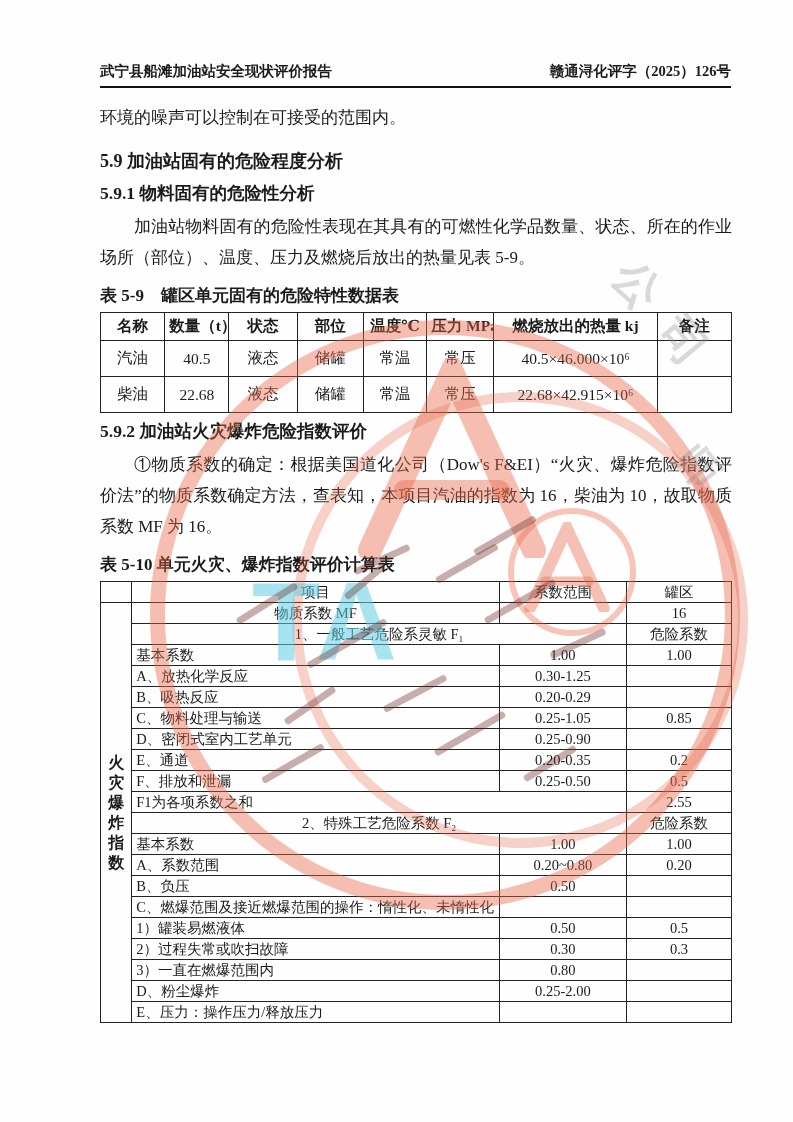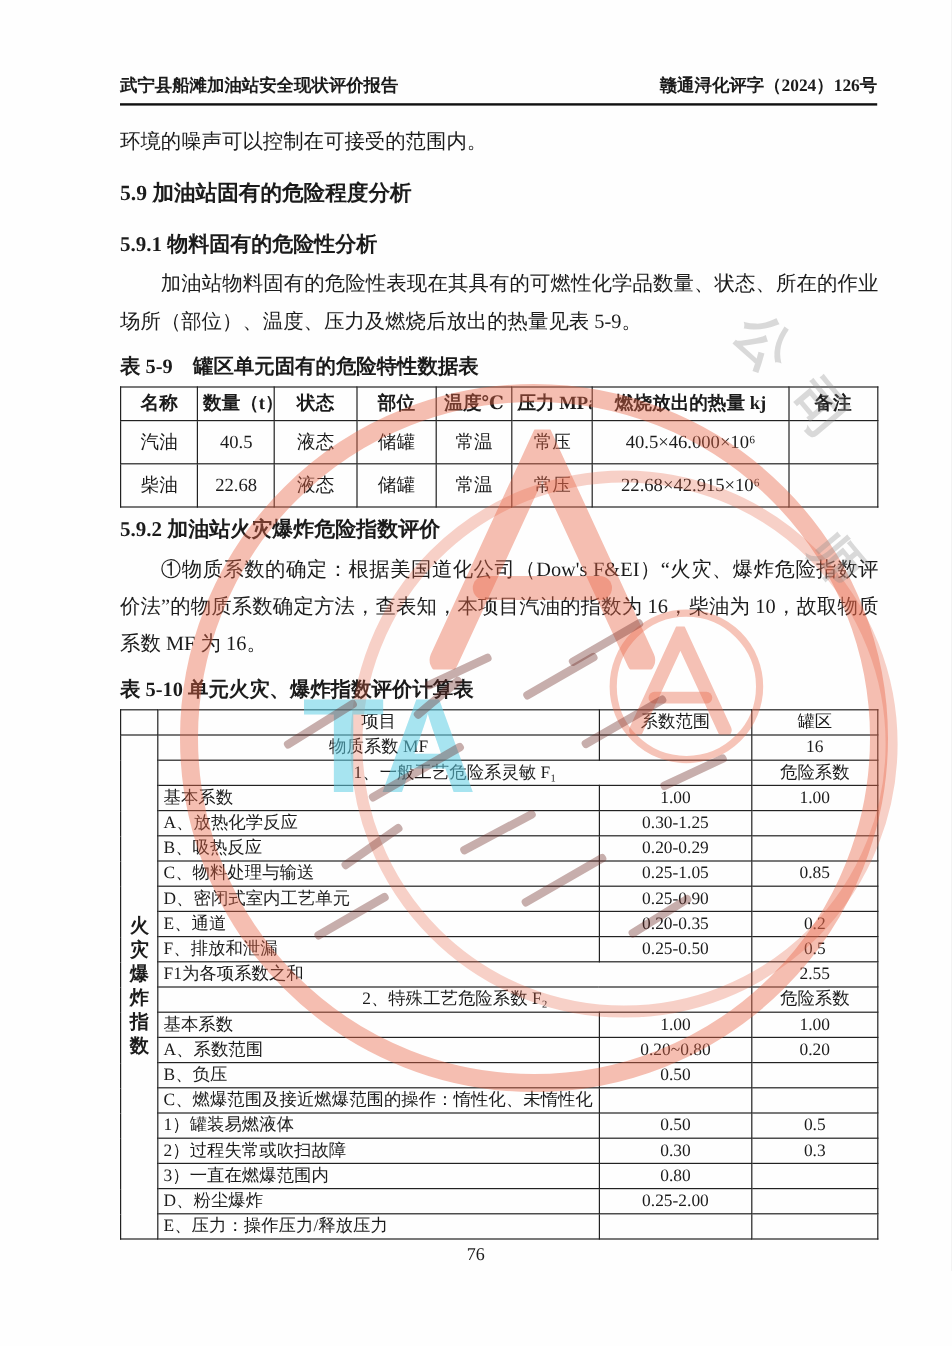--- a/index.html
+++ b/index.html
@@ -12,21 +12,21 @@
   .hdr{
     position:absolute;left:100px;top:62px;width:631px;
     display:flex;justify-content:space-between;align-items:flex-end;
     font-size:14.5px;font-weight:bold;
     border-bottom:2px solid #111;padding-bottom:5px;
   }
   
   .content{position:absolute;left:100px;top:96px;width:632px;}
   .bodytext{font-size:17px;line-height:31px;text-align:justify;margin:6px 0 0 0;}
   .indent{text-indent:2em;}
-  .h1{font-size:18px;font-weight:bold;margin:16px 0 18px 0;}
+  .h1{font-size:18px;font-weight:bold;margin:16px 0 8px 0;}
   .h2{font-size:17.5px;font-weight:bold;margin:6px 0 2px 0;}
   .tbl-title{font-size:17px;font-weight:bold;text-align:left;margin:11px 0 5px 0;}
   
   table{border-collapse:collapse;width:100%;table-layout:fixed;}
   td,th{border:1px solid #222;padding:0 4px;font-weight:normal;overflow:hidden;white-space:nowrap;}
   .t59{font-size:15.5px;}
   .t59 th{height:27px;text-align:center;font-weight:bold;}
   .t59 td{height:35px;text-align:center;}
   .t510{font-size:14.5px;margin-top:2px;}
   .t510 td,.t510 th{height:20px;line-height:20px;}
@@ -61,21 +61,21 @@
   .gr2{left:672px;top:448px;transform:rotate(50deg);font-size:42px;}
   .stroke{height:7px;border-radius:3px;background:rgba(110,45,40,0.38);}
 </style>
 </head>
 <body>
 
 <div class="page">
 
   <div class="hdr">
     <span>武宁县船滩加油站安全现状评价报告</span>
-    <span>赣通浔化评字（2024）126号</span>
+    <span>赣通浔化评字（2025）126号</span>
   </div>
 
   <div class="content">
 
     <p class="bodytext">环境的噪声可以控制在可接受的范围内。</p>
 
     <div class="h1">5.9 加油站固有的危险程度分析</div>
     <div class="h2">5.9.1 物料固有的危险性分析</div>
 
     <p class="bodytext indent">加油站物料固有的危险性表现在其具有的可燃性化学品数量、状态、所在的作业场所（部位）、温度、压力及燃烧后放出的热量见表 5-9。</p>
@@ -243,21 +243,20 @@
       <tr>
         <td class="c-item">E、压力：操作压力/释放压力</td>
         <td class="c-num"></td>
         <td class="c-num"></td>
       </tr>
     </tbody>
       </table>
 
   </div>
 
-  <div class="pagenum">76</div>
 
   <div class="wm ring ring1"></div>
   <div class="wm ring ring2"></div>
   <div class="wm ring ring3"></div>
 
   <svg class="wm" style="left:352px;top:358px;" width="200" height="200" viewBox="0 0 200 200">
     <path d="M18 192 L100 14 L182 192" fill="none" stroke="rgba(233,103,72,0.42)" stroke-width="24" stroke-linecap="round"></path>
     <path d="M52 132 L148 132" fill="none" stroke="rgba(233,103,72,0.42)" stroke-width="20" stroke-linecap="round"></path>
   </svg>
   <svg class="wm" style="left:522px;top:522px;" width="90" height="90" viewBox="0 0 200 200">

